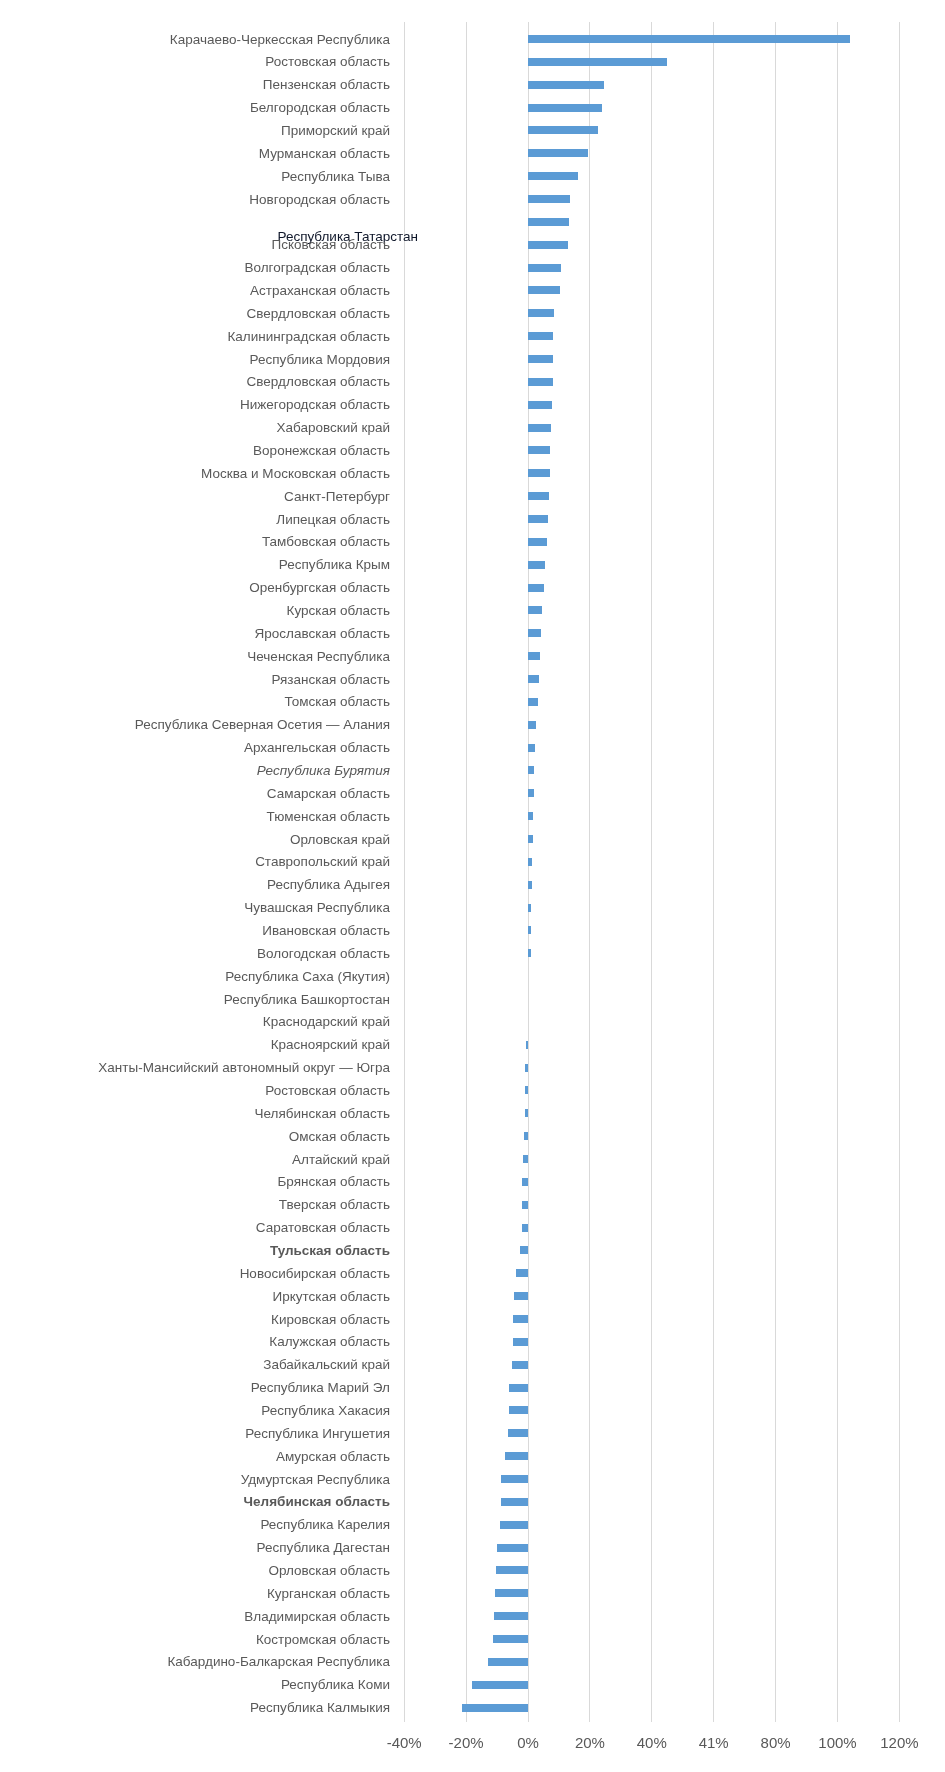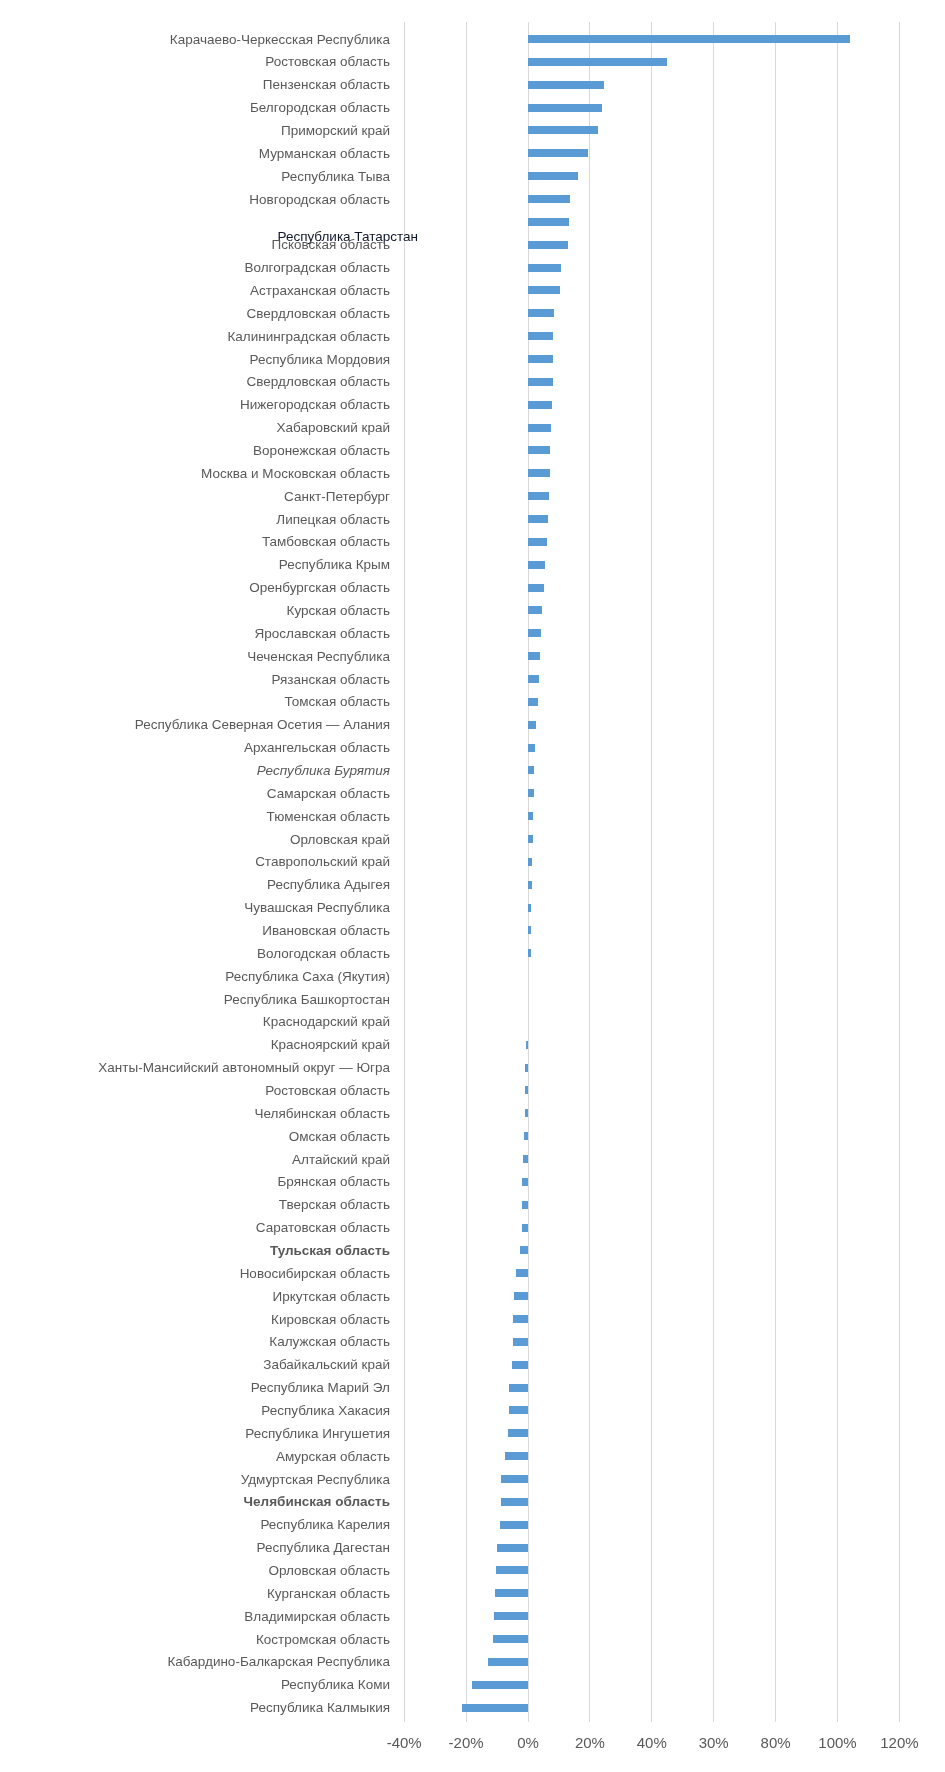--- a/index.html
+++ b/index.html
@@ -56,21 +56,21 @@
     <div class="x-tick" style="left: 404.2px; color: rgb(89, 89, 89);">-40%</div>
     <div class="gridline" style="left: 465.6px; background: rgb(217, 217, 217);"></div>
     <div class="x-tick" style="left: 466.1px; color: rgb(89, 89, 89);">-20%</div>
     <div class="gridline" style="left: 527.5px; background: rgb(217, 217, 217);"></div>
     <div class="x-tick" style="left: 528px; color: rgb(89, 89, 89);">0%</div>
     <div class="gridline" style="left: 589.4px; background: rgb(217, 217, 217);"></div>
     <div class="x-tick" style="left: 589.9px; color: rgb(89, 89, 89);">20%</div>
     <div class="gridline" style="left: 651.3px; background: rgb(217, 217, 217);"></div>
     <div class="x-tick" style="left: 651.8px; color: rgb(89, 89, 89);">40%</div>
     <div class="gridline" style="left: 713.2px; background: rgb(217, 217, 217);"></div>
-    <div class="x-tick" style="left: 713.7px; color: rgb(89, 89, 89);">30%</div>
+    <div class="x-tick" style="left: 713.7px; color: rgb(89, 89, 89);">41%</div>
     <div class="gridline" style="left: 775.1px; background: rgb(217, 217, 217);"></div>
     <div class="x-tick" style="left: 775.6px; color: rgb(89, 89, 89);">80%</div>
     <div class="gridline" style="left: 837px; background: rgb(217, 217, 217);"></div>
     <div class="x-tick" style="left: 837.5px; color: rgb(89, 89, 89);">100%</div>
     <div class="gridline" style="left: 898.9px; background: rgb(217, 217, 217);"></div>
     <div class="x-tick" style="left: 899.4px; color: rgb(89, 89, 89);">120%</div>
     <div class="cat-label" style="top: 30.5px; color: rgb(89, 89, 89);">Карачаево-Черкесская Республика</div>
     <div class="bar" style="width: 321.9px; left: 528px; top: 35px; background: rgb(91, 155, 213);"></div>
     <div class="cat-label" style="top: 53.4px; color: rgb(89, 89, 89);">Ростовская область</div>
     <div class="bar" style="width: 139.3px; left: 528px; top: 57.9px; background: rgb(91, 155, 213);"></div>

